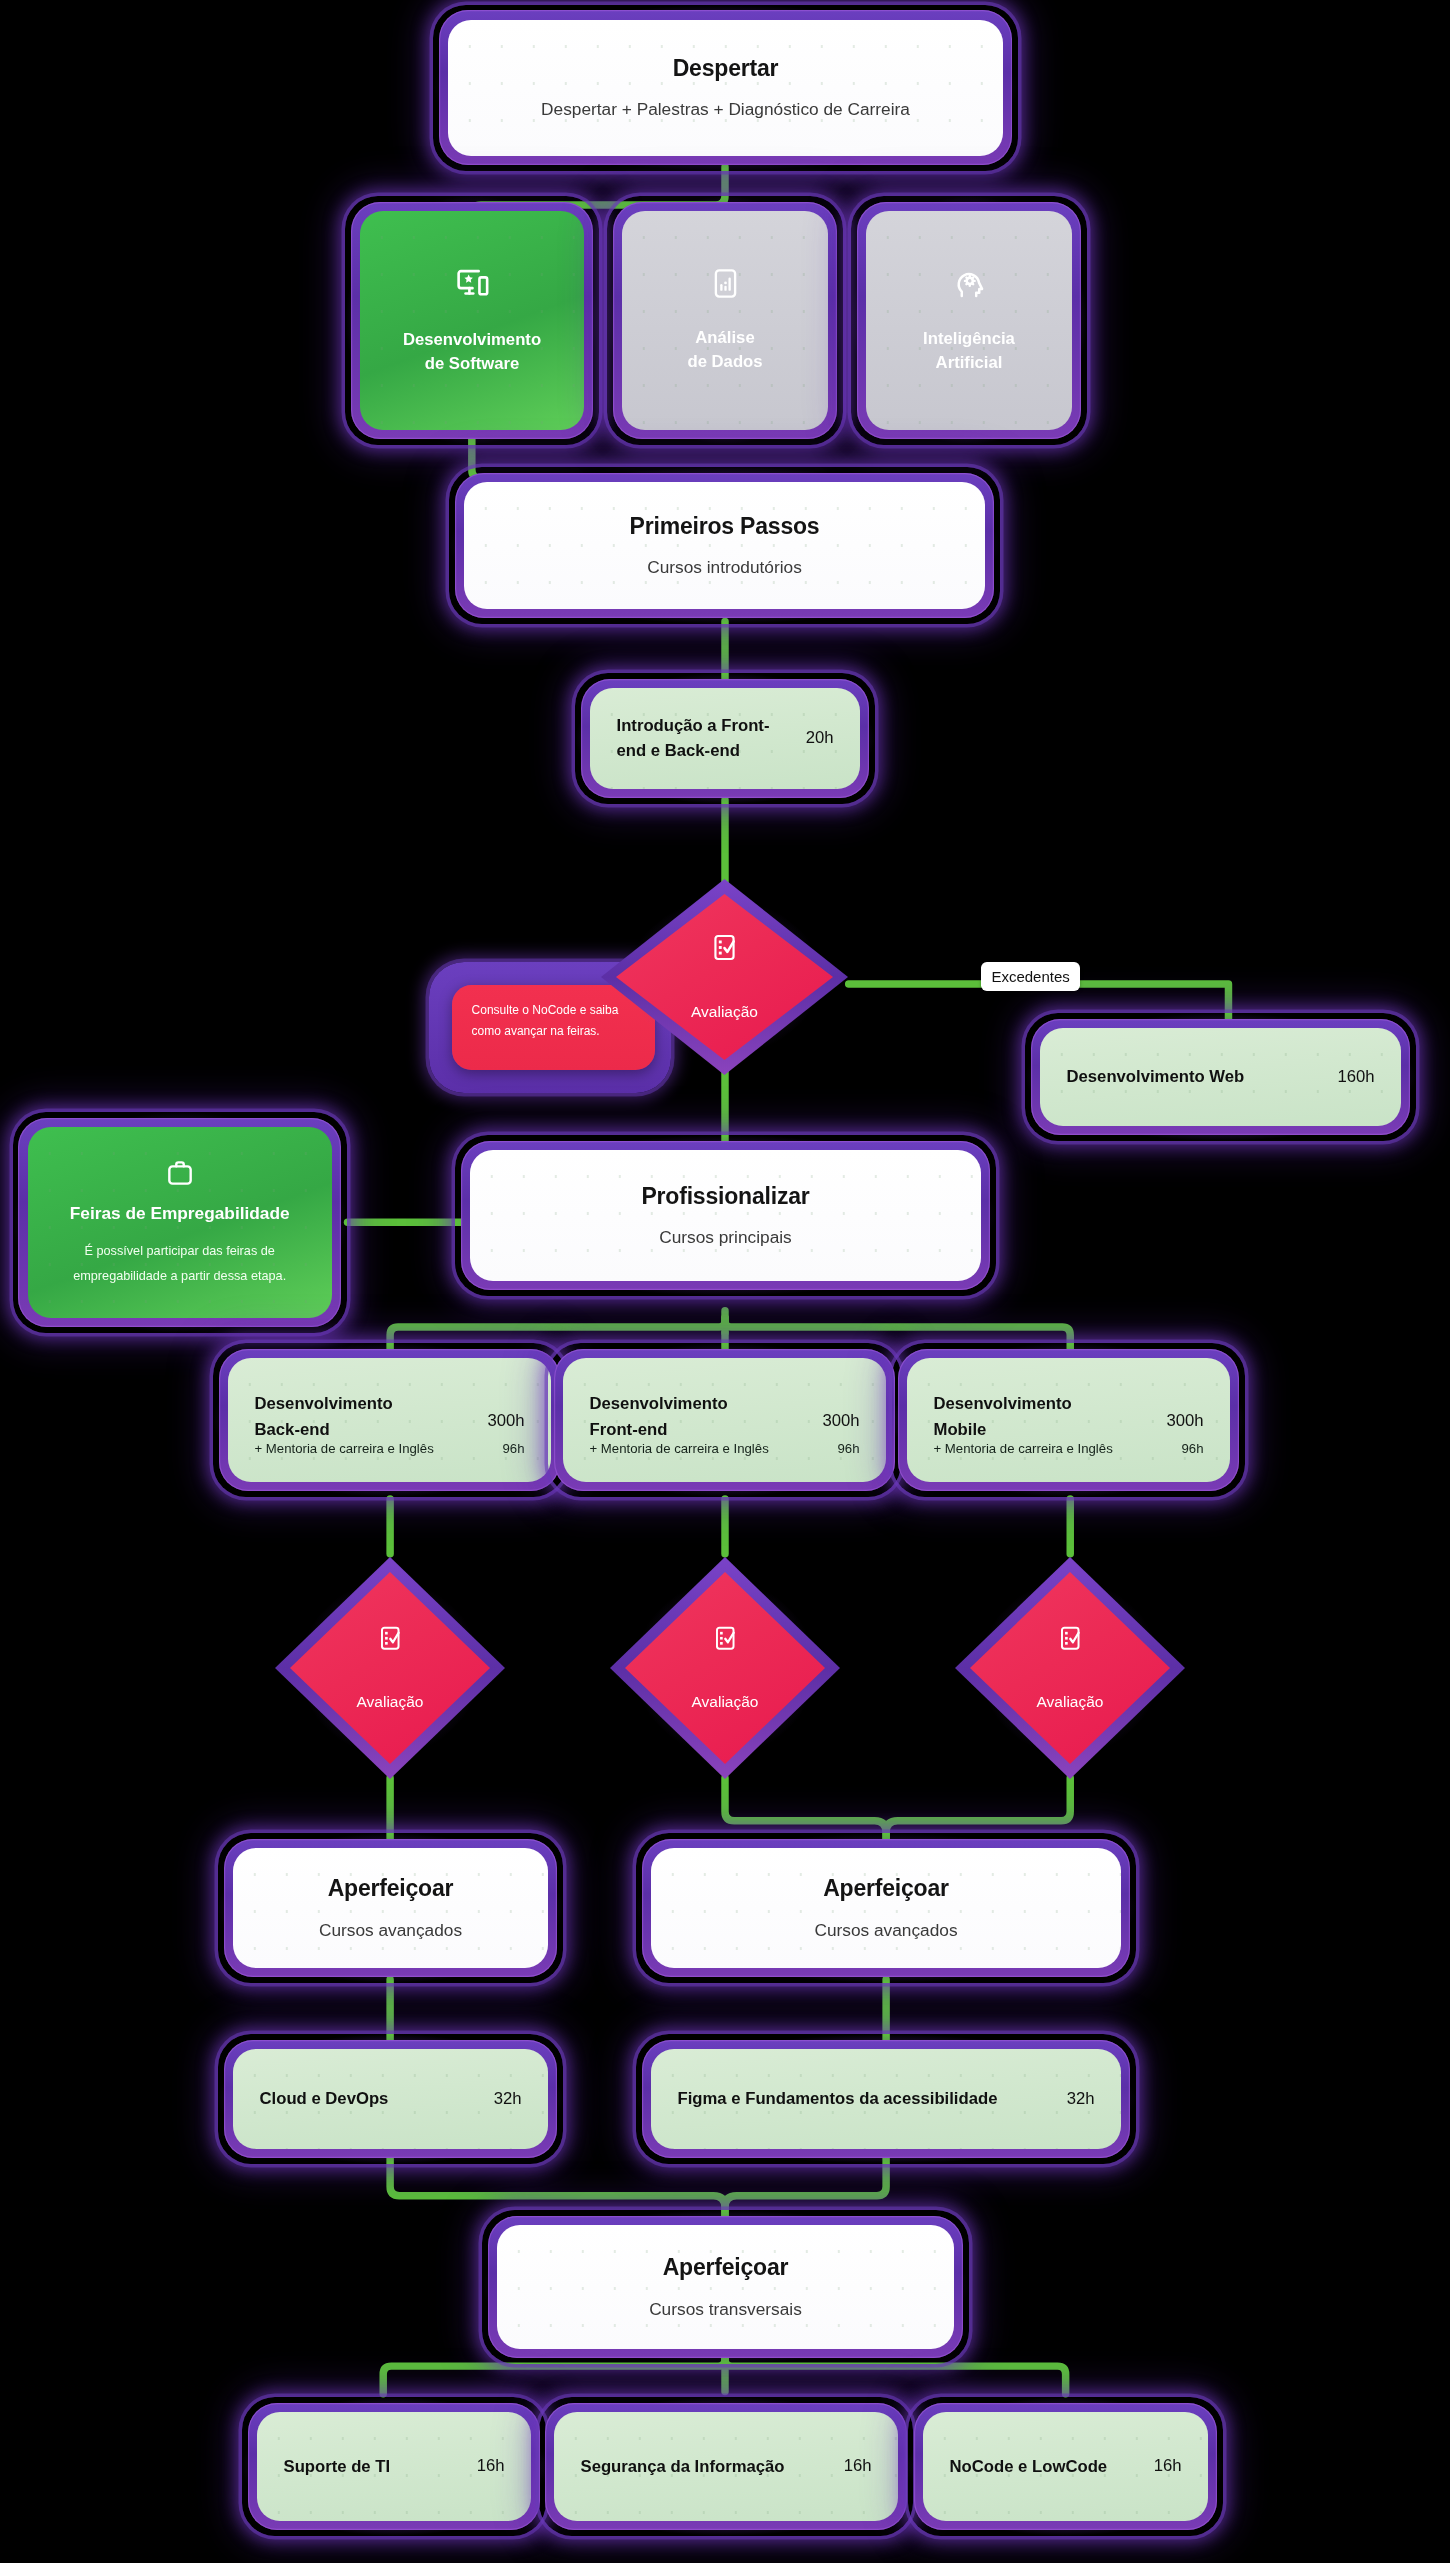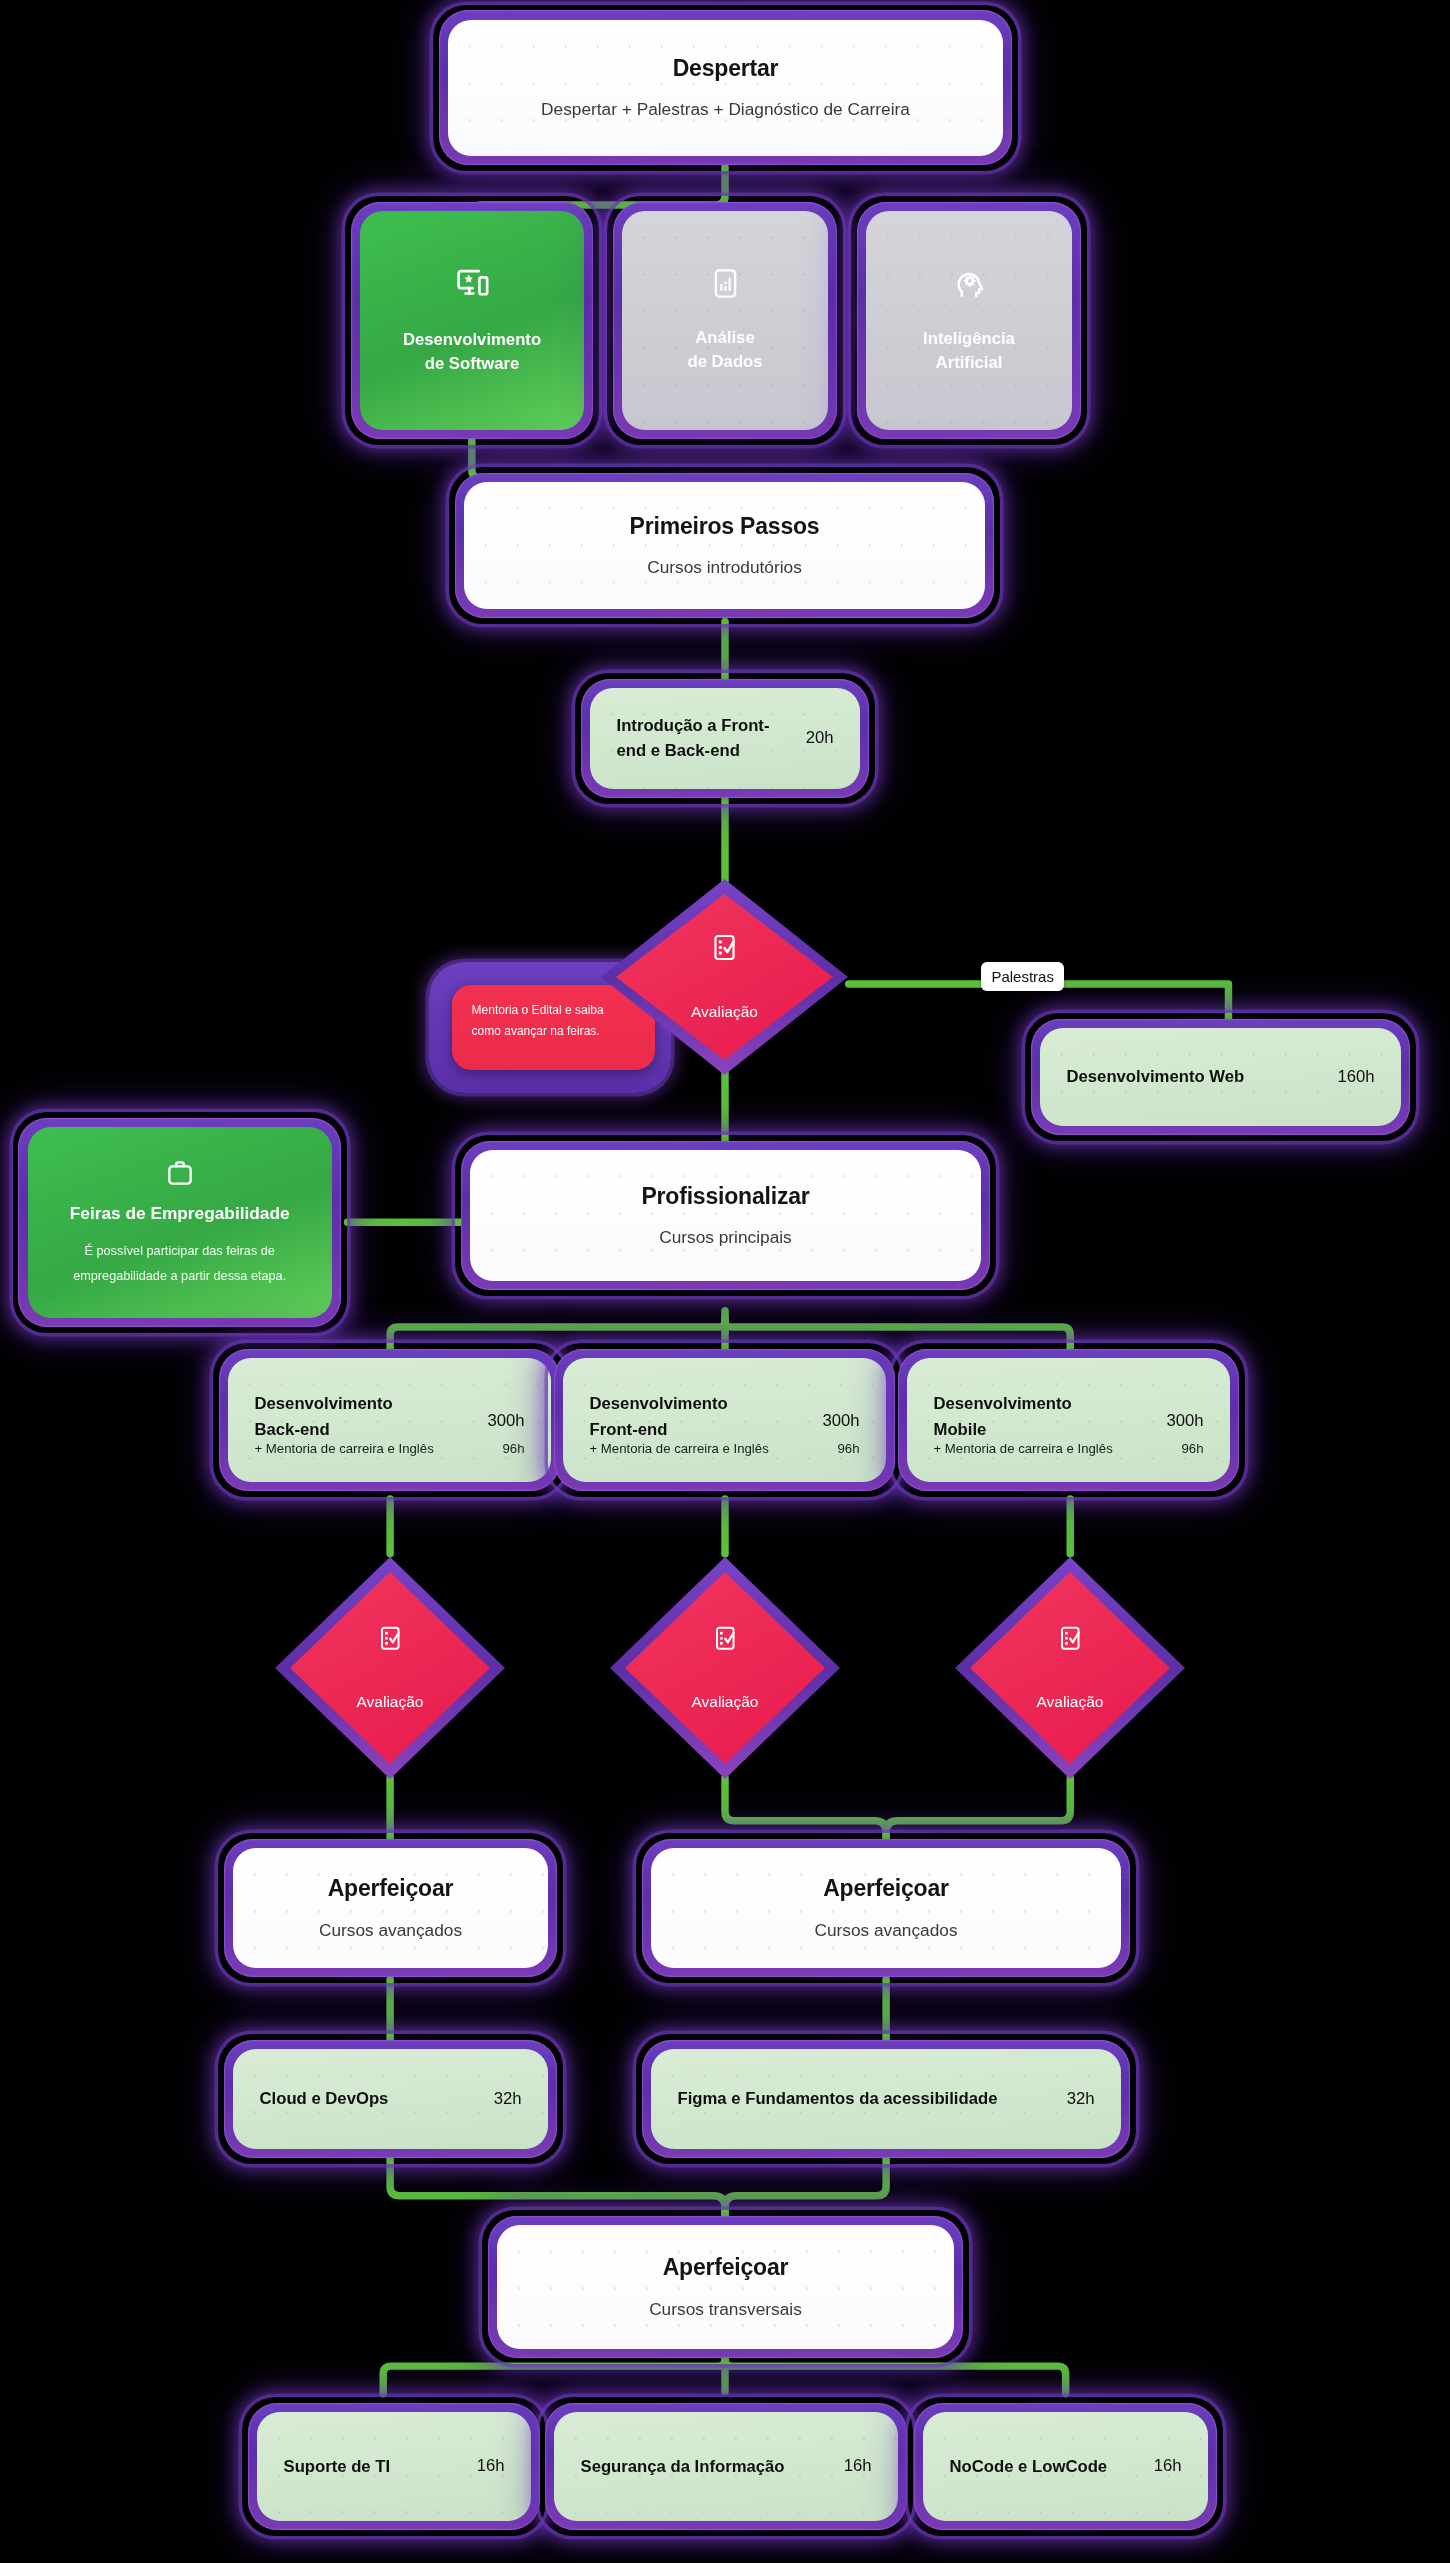--- a/index.html
+++ b/index.html
@@ -239,42 +239,42 @@
             <span>Introdução a Front-</span><br><span>end e Back-end</span>
           </div>
           <div class="chrs">20h</div>
         </div>
       </div>
     </div>
   </div>
 
   <div class="tip-frame" style="left:429px;top:962px;width:242px;height:131px;"></div>
   <div class="tooltip" style="left:452px;top:985px;width:203px;height:85px;">
-    <span>Mentoria o Edital e saiba</span><br>
+    <span>Consulte o NoCode e saiba</span><br>
     <span>como avançar na feiras.</span>
   </div>
 
   <div class="diamond" style="left:601px;top:879px;width:247px;height:196px;">
     <div class="dhalo"></div>
       <div class="dglow"></div>
     <div class="dface">
       <span class="ico">
         <svg width="29" height="29" viewBox="0 0 24 24" fill="none" stroke="#fff" stroke-width="1.8" stroke-linecap="round" stroke-linejoin="round">
           <rect x="4.5" y="2.5" width="15" height="19" rx="2.2"></rect>
           <rect x="7.3" y="6.2" width="2.4" height="2.4" fill="#fff" stroke="none"></rect>
           <rect x="7.3" y="10.8" width="2.4" height="2.4" fill="#fff" stroke="none"></rect>
           <rect x="7.3" y="15.4" width="2.4" height="2.4" fill="#fff" stroke="none"></rect>
           <path d="M12 12.5l2.4 3.1L19.6 7" stroke-width="2.1"></path>
         </svg>
       </span>
       <div class="dlabel">Avaliação</div>
     </div>
   </div>
 
-  <div class="edge-chip" style="left:981px;top:962px;">Palestras</div>
+  <div class="edge-chip" style="left:981px;top:962px;">Excedentes</div>
 
   <div class="node" style="left:1025px;top:1013px;width:391px;height:128px;">
     <div class="inner mint">
       <div class="course">
         <div class="row" style="top:50%;transform:translateY(-50%);">
           <div class="cname">Desenvolvimento Web</div>
           <div class="chrs">160h</div>
         </div>
       </div>
     </div>

